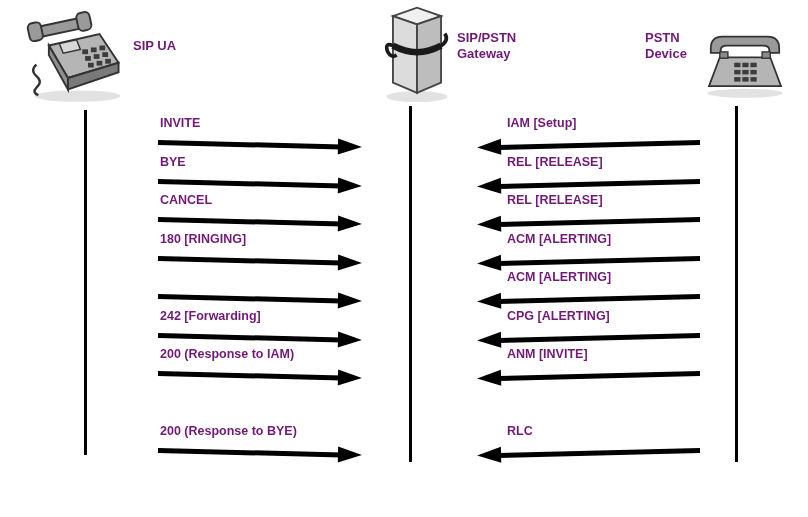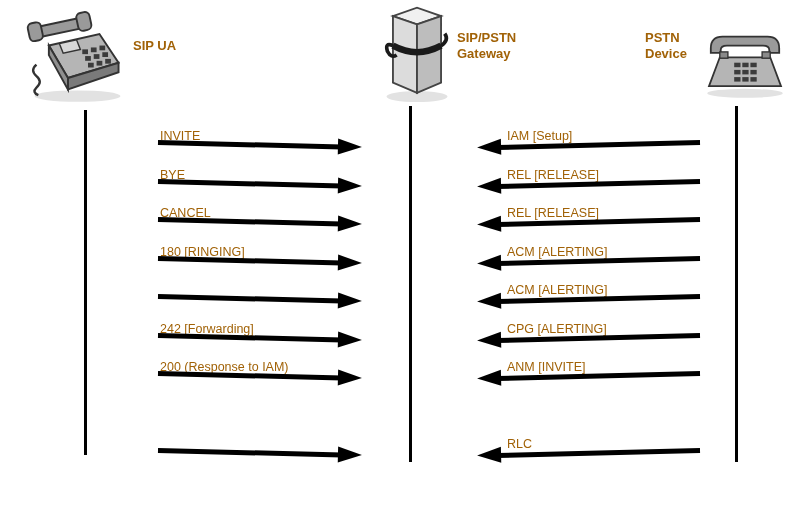--- a/index.html
+++ b/index.html
@@ -1,30 +1,30 @@
 <!DOCTYPE html>
 <html><head>
 <meta charset="utf-8">
 <style>
   html,body{margin:0;padding:0;background:#fff;}
   .stage{
     position:relative;width:808px;height:517px;background:#ffffff;overflow:hidden;
-    font-family:"Liberation Sans", sans-serif;color:#a16207;
+    font-family:"Liberation Sans", sans-serif;color:#701a75;
   }
   
   .entity-label{position:absolute;font-weight:bold;font-size:13px;line-height:16px;white-space:nowrap;}
   .icon-box{position:absolute;}
   
   .lifeline{position:absolute;width:3px;background:#000;}
   .lifeline-left{left:84px;top:110px;height:345px;}
   .lifeline-center{left:409px;top:106px;height:356px;}
   .lifeline-right{left:735px;top:106px;height:356px;}
   
   .row{position:absolute;left:0;width:808px;height:38px;}
-  .msg-label{position:absolute;top:13px;font-weight:normal;font-size:12.5px;white-space:nowrap;}
+  .msg-label{position:absolute;top:0;font-weight:bold;font-size:12.5px;white-space:nowrap;}
   .left-label{left:160px;}
   .right-label{left:507px;text-align:right;}
   .arrow{position:absolute;height:16px;}
   .arrow-right{left:158px;top:18px;width:204px;transform:rotate(1.4deg);transform-origin:left center;}
   .arrow-left{left:477px;top:18px;width:223px;transform:rotate(-1.4deg);transform-origin:right center;}
   .shaft{position:absolute;top:6px;height:5px;background:#000;}
   .arrow-right .shaft{left:0;right:20px;}
   .arrow-left .shaft{left:20px;right:0;}
   .head{position:absolute;top:0;width:0;height:0;}
   .arrow-right .head{right:0;border-left:24px solid #000;border-top:8px solid transparent;border-bottom:8px solid transparent;}
@@ -193,20 +193,21 @@
       </div>
     <div class="msg-label right-label">ANM [INVITE]</div>
     <div class="arrow arrow-left">
         <div class="shaft"></div>
         <div class="head"></div>
       </div>
   </div>
 
 
   <div class="row" style="top:424px;">
+    <div class="msg-label left-label">200 (Response to BYE)</div>
     <div class="arrow arrow-right">
         <div class="shaft"></div>
         <div class="head"></div>
       </div>
     <div class="msg-label right-label">RLC</div>
     <div class="arrow arrow-left">
         <div class="shaft"></div>
         <div class="head"></div>
       </div>
   </div>

